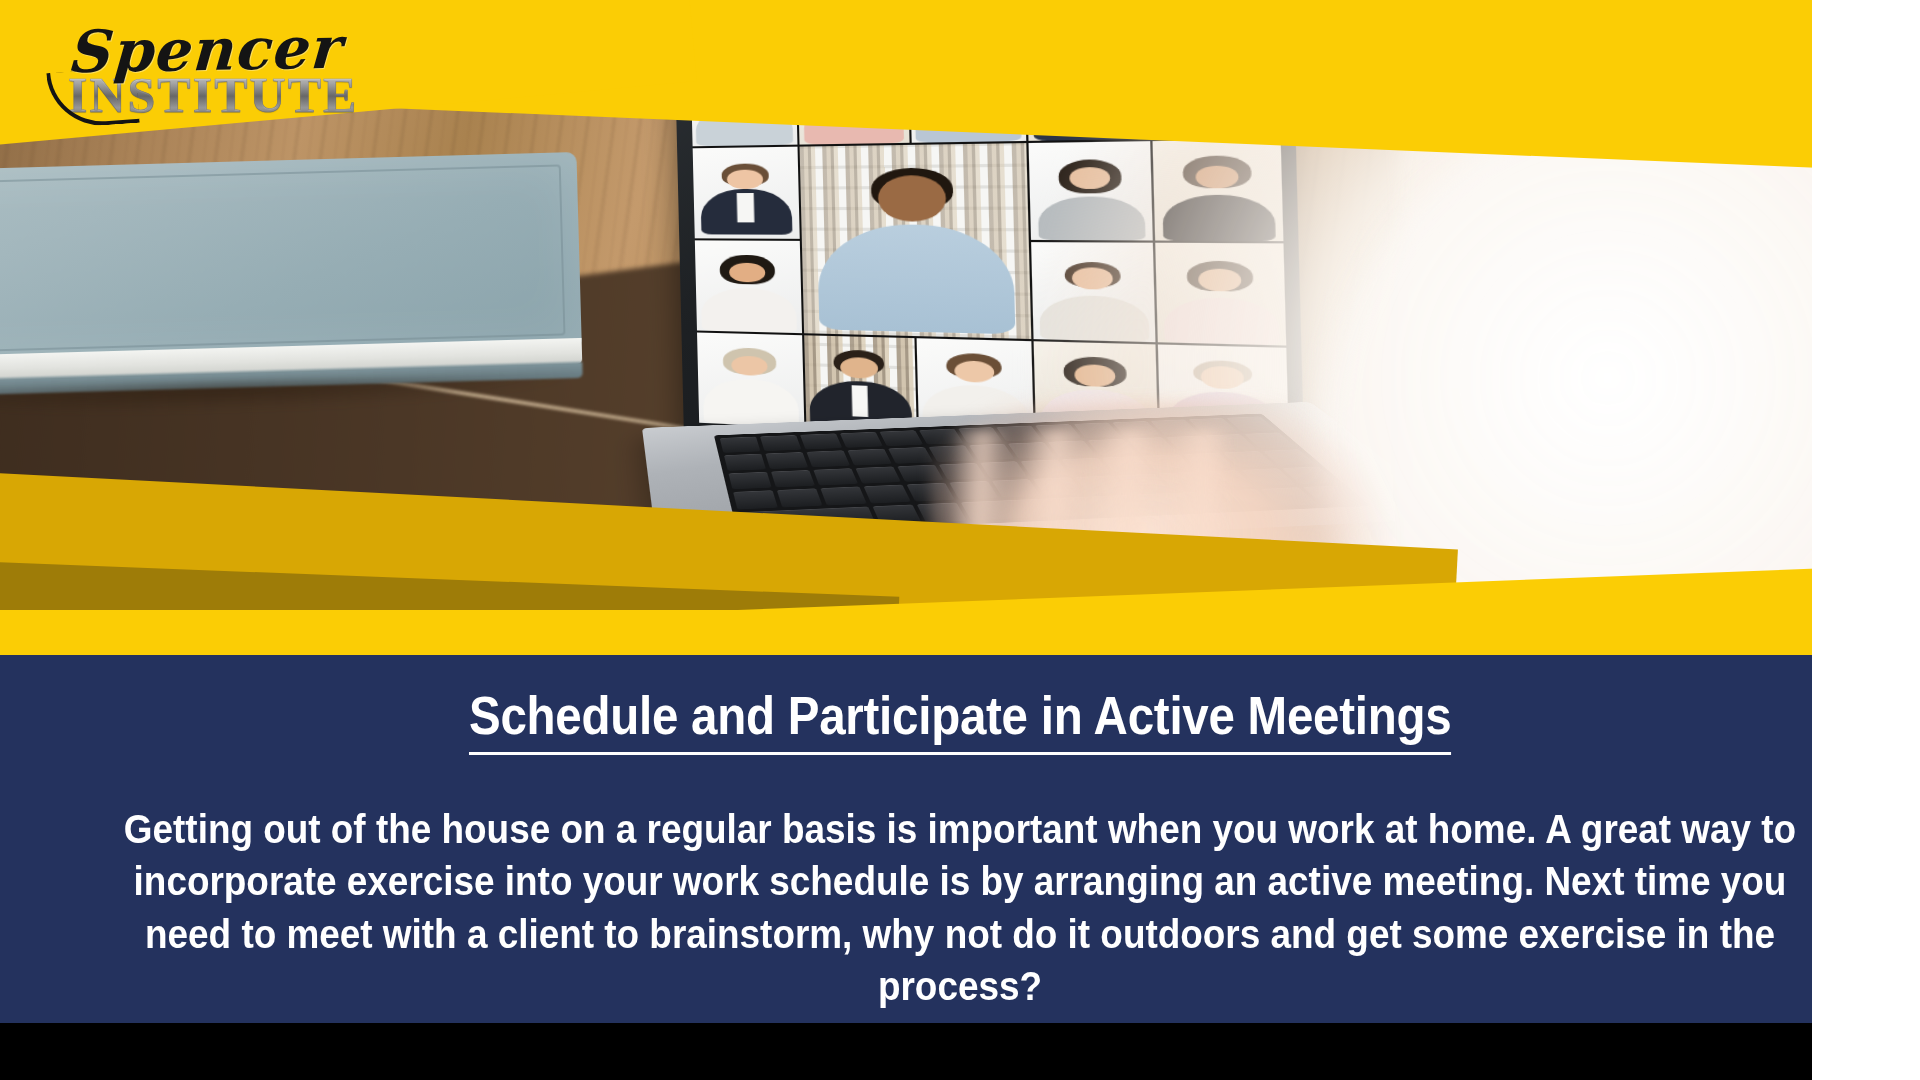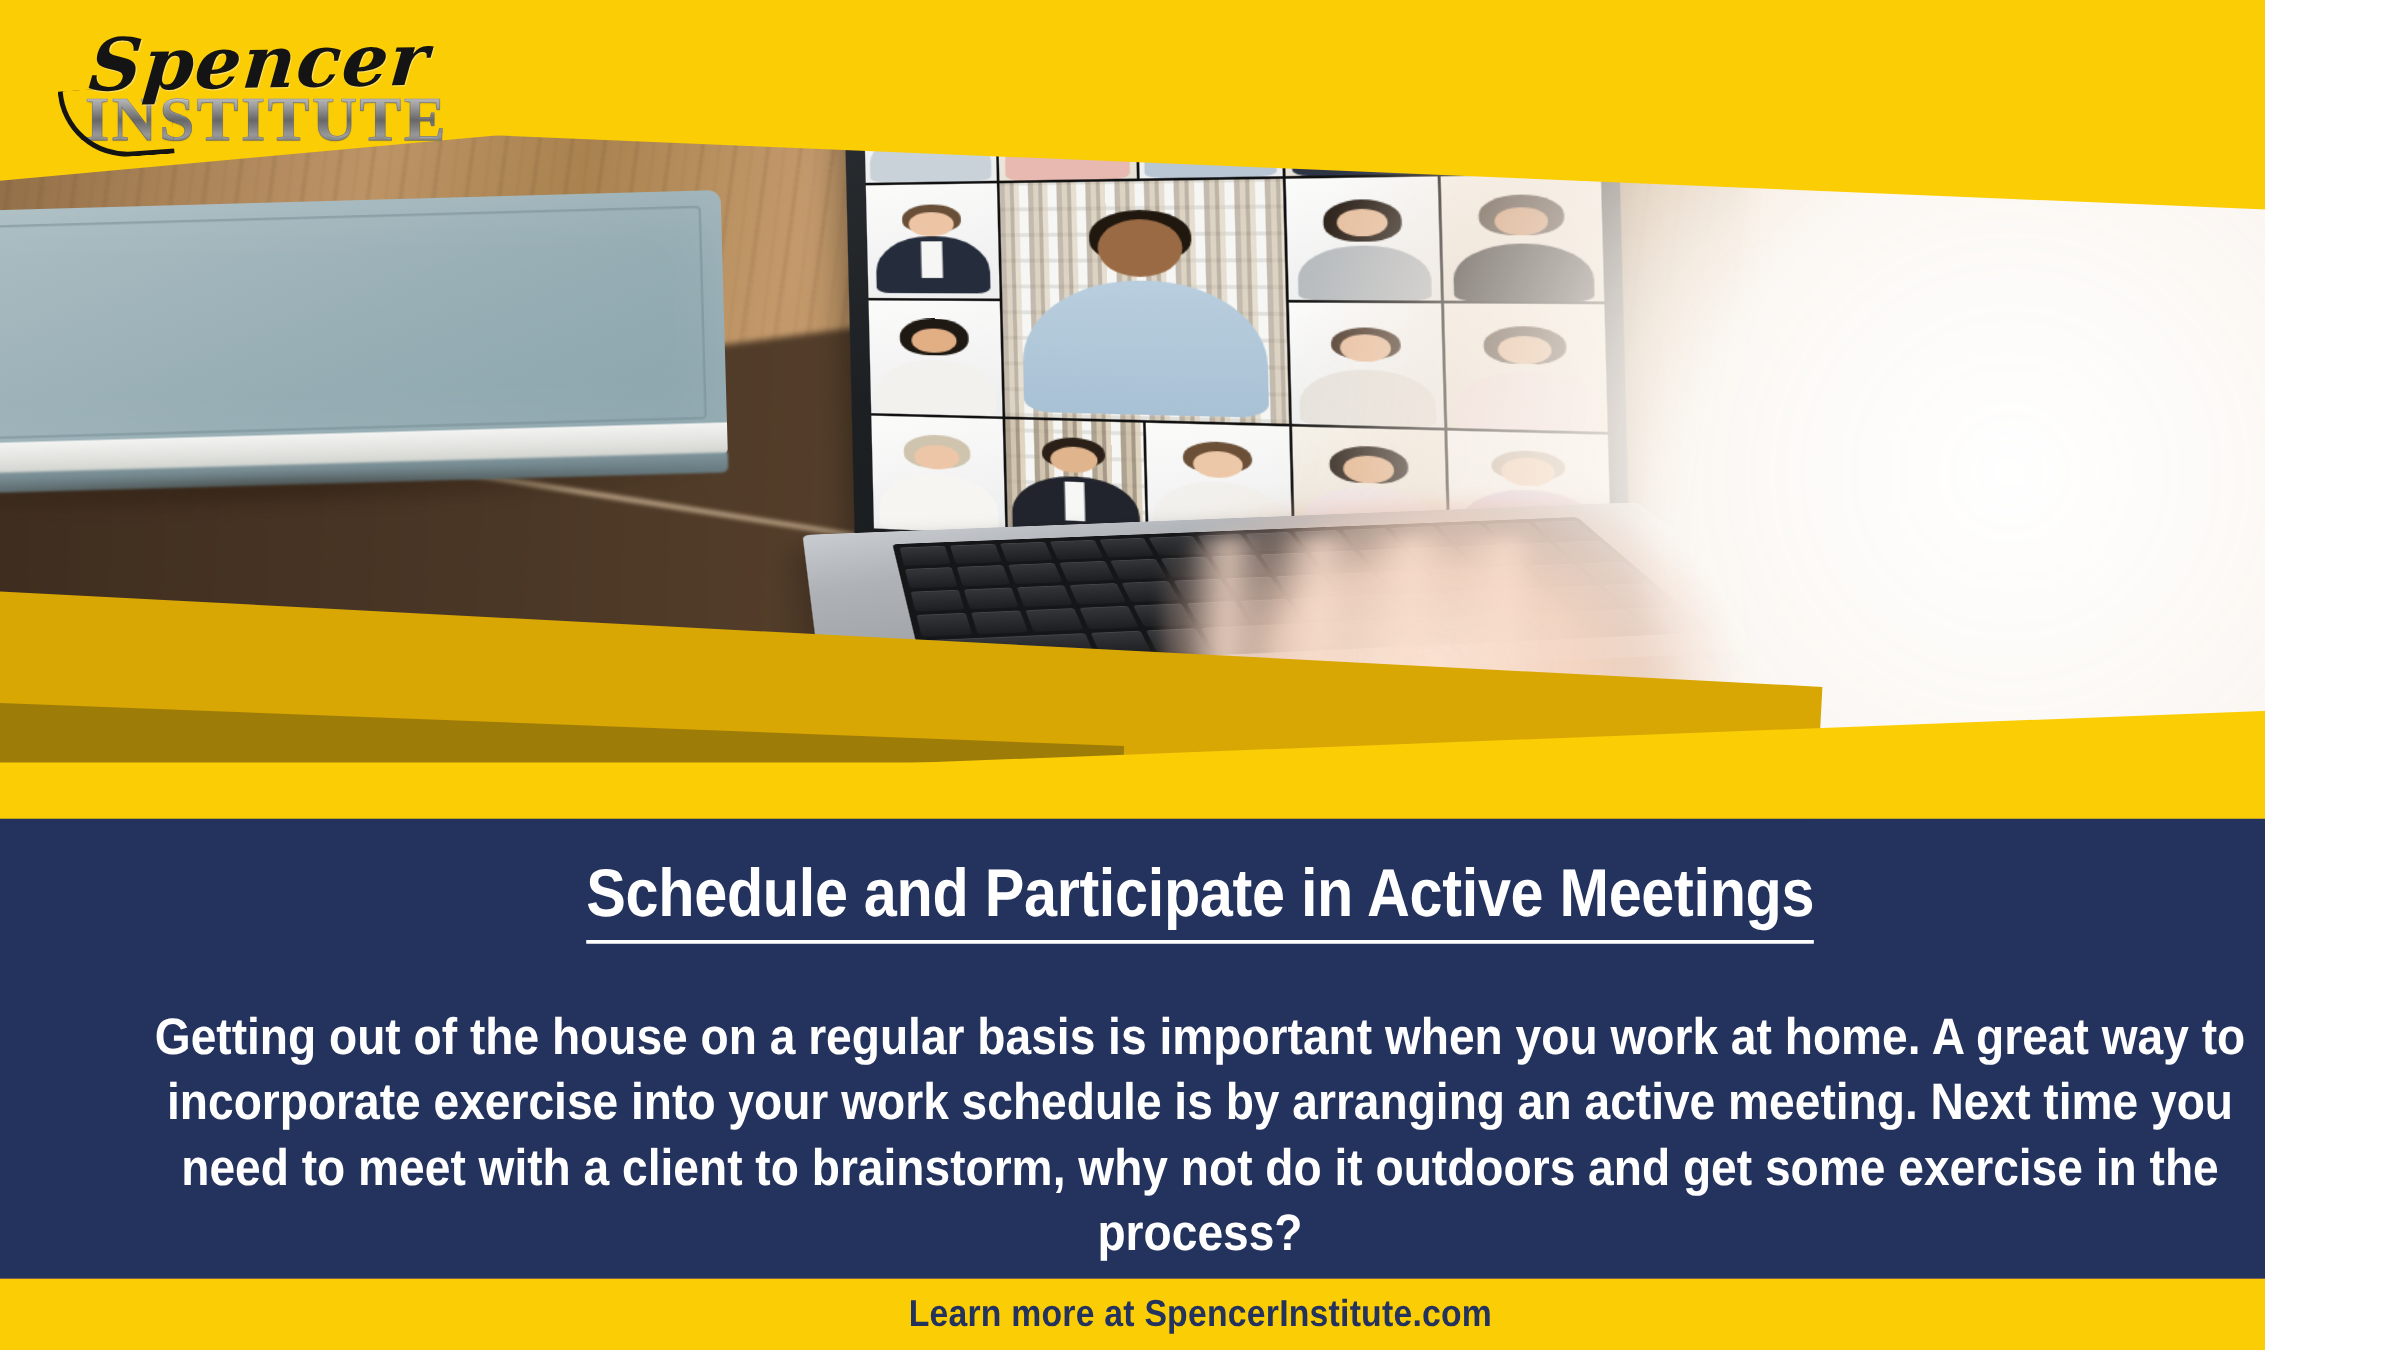--- a/index.html
+++ b/index.html
@@ -7,21 +7,21 @@
     width:1920px; height:1080px;
     overflow:hidden;
     background:#ffffff;
     font-family:"Liberation Sans", sans-serif;
   }
 
   #slide {
     position:relative;
     width:1812px; height:1080px;
     overflow:hidden;
-    background:#ec4899;
+    background:#000000;
   }
 
   
   .hero {
     position:absolute;
     left:0; top:0;
     width:1920px; height:655px;
     overflow:hidden;
     background:#FBCD05;
   }
@@ -622,17 +622,14 @@
       <div class="logo-spencer">Spencer</div>
     </div>
 
   </div>
 
   <div class="panel">
     <h1 class="panel-title">Schedule and Participate in Active Meetings</h1>
     <p class="panel-body">Getting out of the house on a regular basis is important when you work at home. A great way to incorporate exercise into your work schedule is by arranging an active meeting. Next time you need to meet with a client to brainstorm, why not do it outdoors and get some exercise in the process?</p>
   </div>
 
-  <div class="footer">
-    <span class="footer-text">Learn more at SpencerInstitute.com</span>
-  </div>
 
 </div>
 
 </body></html>

